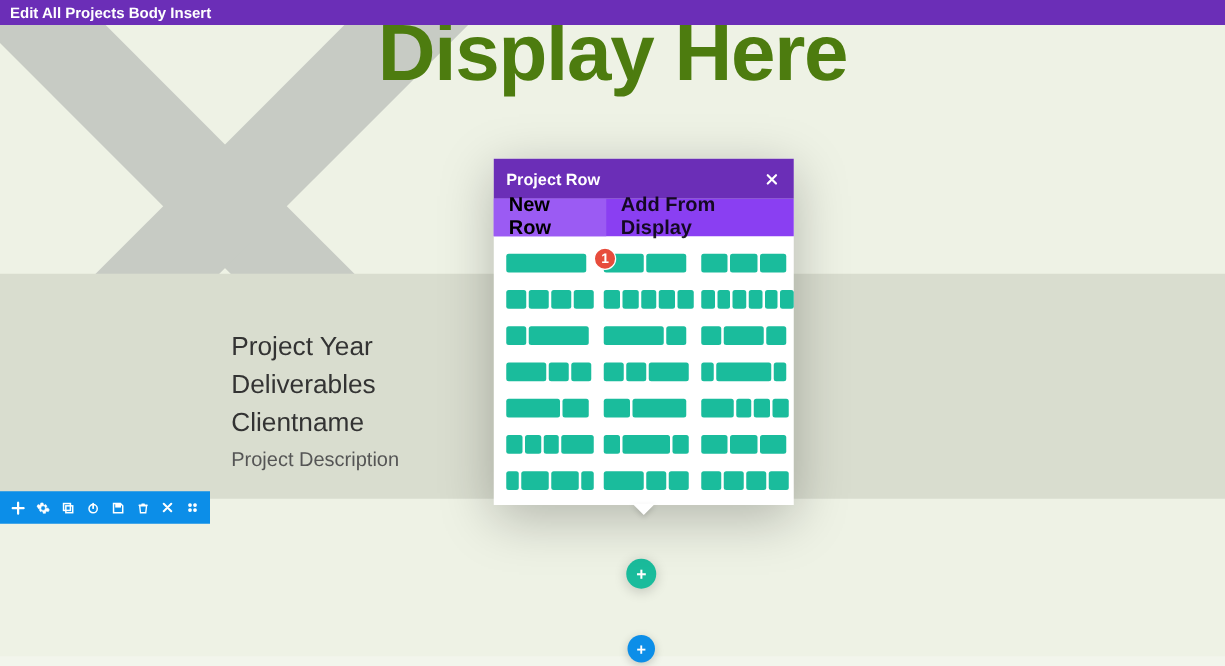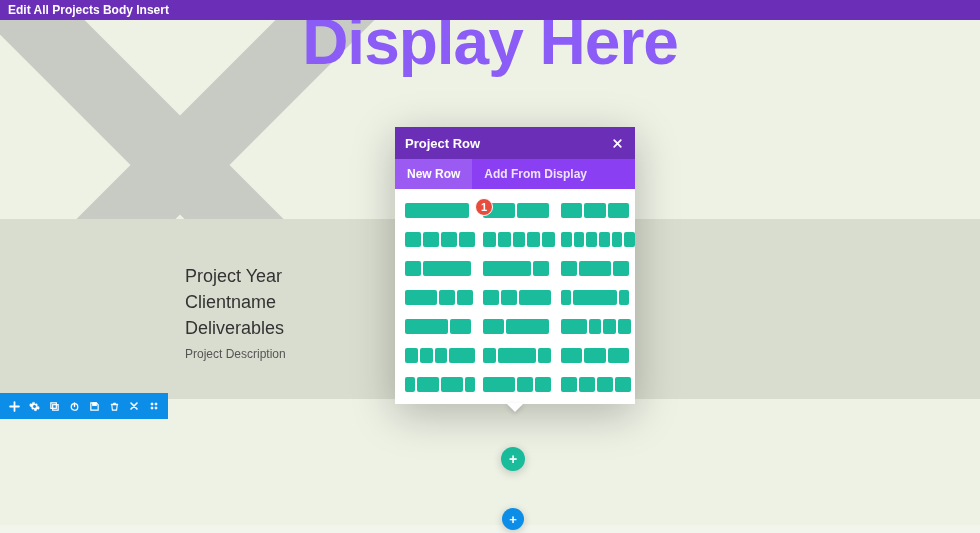--- a/index.html
+++ b/index.html
@@ -52,47 +52,47 @@
   .cross::before { transform: rotate(45deg); }
   .cross::after  { transform: rotate(-45deg); }
   .hero-title {
     position: absolute;
     top: -15px;
     left: 0; right: 0;
     text-align: center;
     font-size: 64px;
     font-weight: 800;
     letter-spacing: -1px;
-    color: #8b5cf6;
+    color: #4d7c0f;
     pointer-events: none;
     white-space: nowrap;
   }
 
   
   .content-band {
     position: absolute;
     top: 219px; left: 0; right: 0;
     height: 180px;
     background: #d9ddcf;
   }
   .project-meta {
     position: absolute;
     left: 185px;
     top: 44px;
     color: #3c3c3c;
   }
   .project-meta .line {
-    font-size: 18px;
+    font-size: 21px;
     line-height: 1.45;
     font-weight: 400;
     color: #333;
   }
   .project-meta .desc {
     margin-top: 6px;
-    font-size: 12px;
+    font-size: 16px;
     color: #555;
   }
 
   
   .section-toolbar {
     position: absolute;
     left: 0;
     top: 393px;
     height: 26px;
     background: #0c8ee8;
@@ -180,22 +180,22 @@
     align-items: center;
     justify-content: center;
   }
   .modal-tabs {
     height: 30px;
     background: #8a3ff2;
     display: flex;
   }
   .modal-tab {
     padding: 0 12px;
-    font-size: 12px;
-    color: #ffffff;
+    font-size: 16px;
+    color: #000000;
     display: flex;
     align-items: center;
     cursor: pointer;
     font-weight: 600;
     opacity: .85;
   }
   .modal-tab.active {
     background: #9b5bf3;
     opacity: 1;
   }
@@ -264,22 +264,22 @@
 </div>
 
 <div class="hero">
   <div class="cross"></div>
   <div class="hero-title">Display Here</div>
 </div>
 
 <div class="content-band">
   <div class="project-meta">
     <div class="line">Project Year</div>
+    <div class="line">Deliverables</div>
     <div class="line">Clientname</div>
-    <div class="line">Deliverables</div>
     <div class="desc">Project Description</div>
   </div>
 </div>
 
 <div class="section-toolbar">
   <div class="tbtn">
     <svg width="11" height="11" viewBox="0 0 10 10">
         <path d="M5 1v8M1 5h8" stroke-width="1.6" stroke-linecap="round" fill="none"></path>
       </svg>
   </div>

